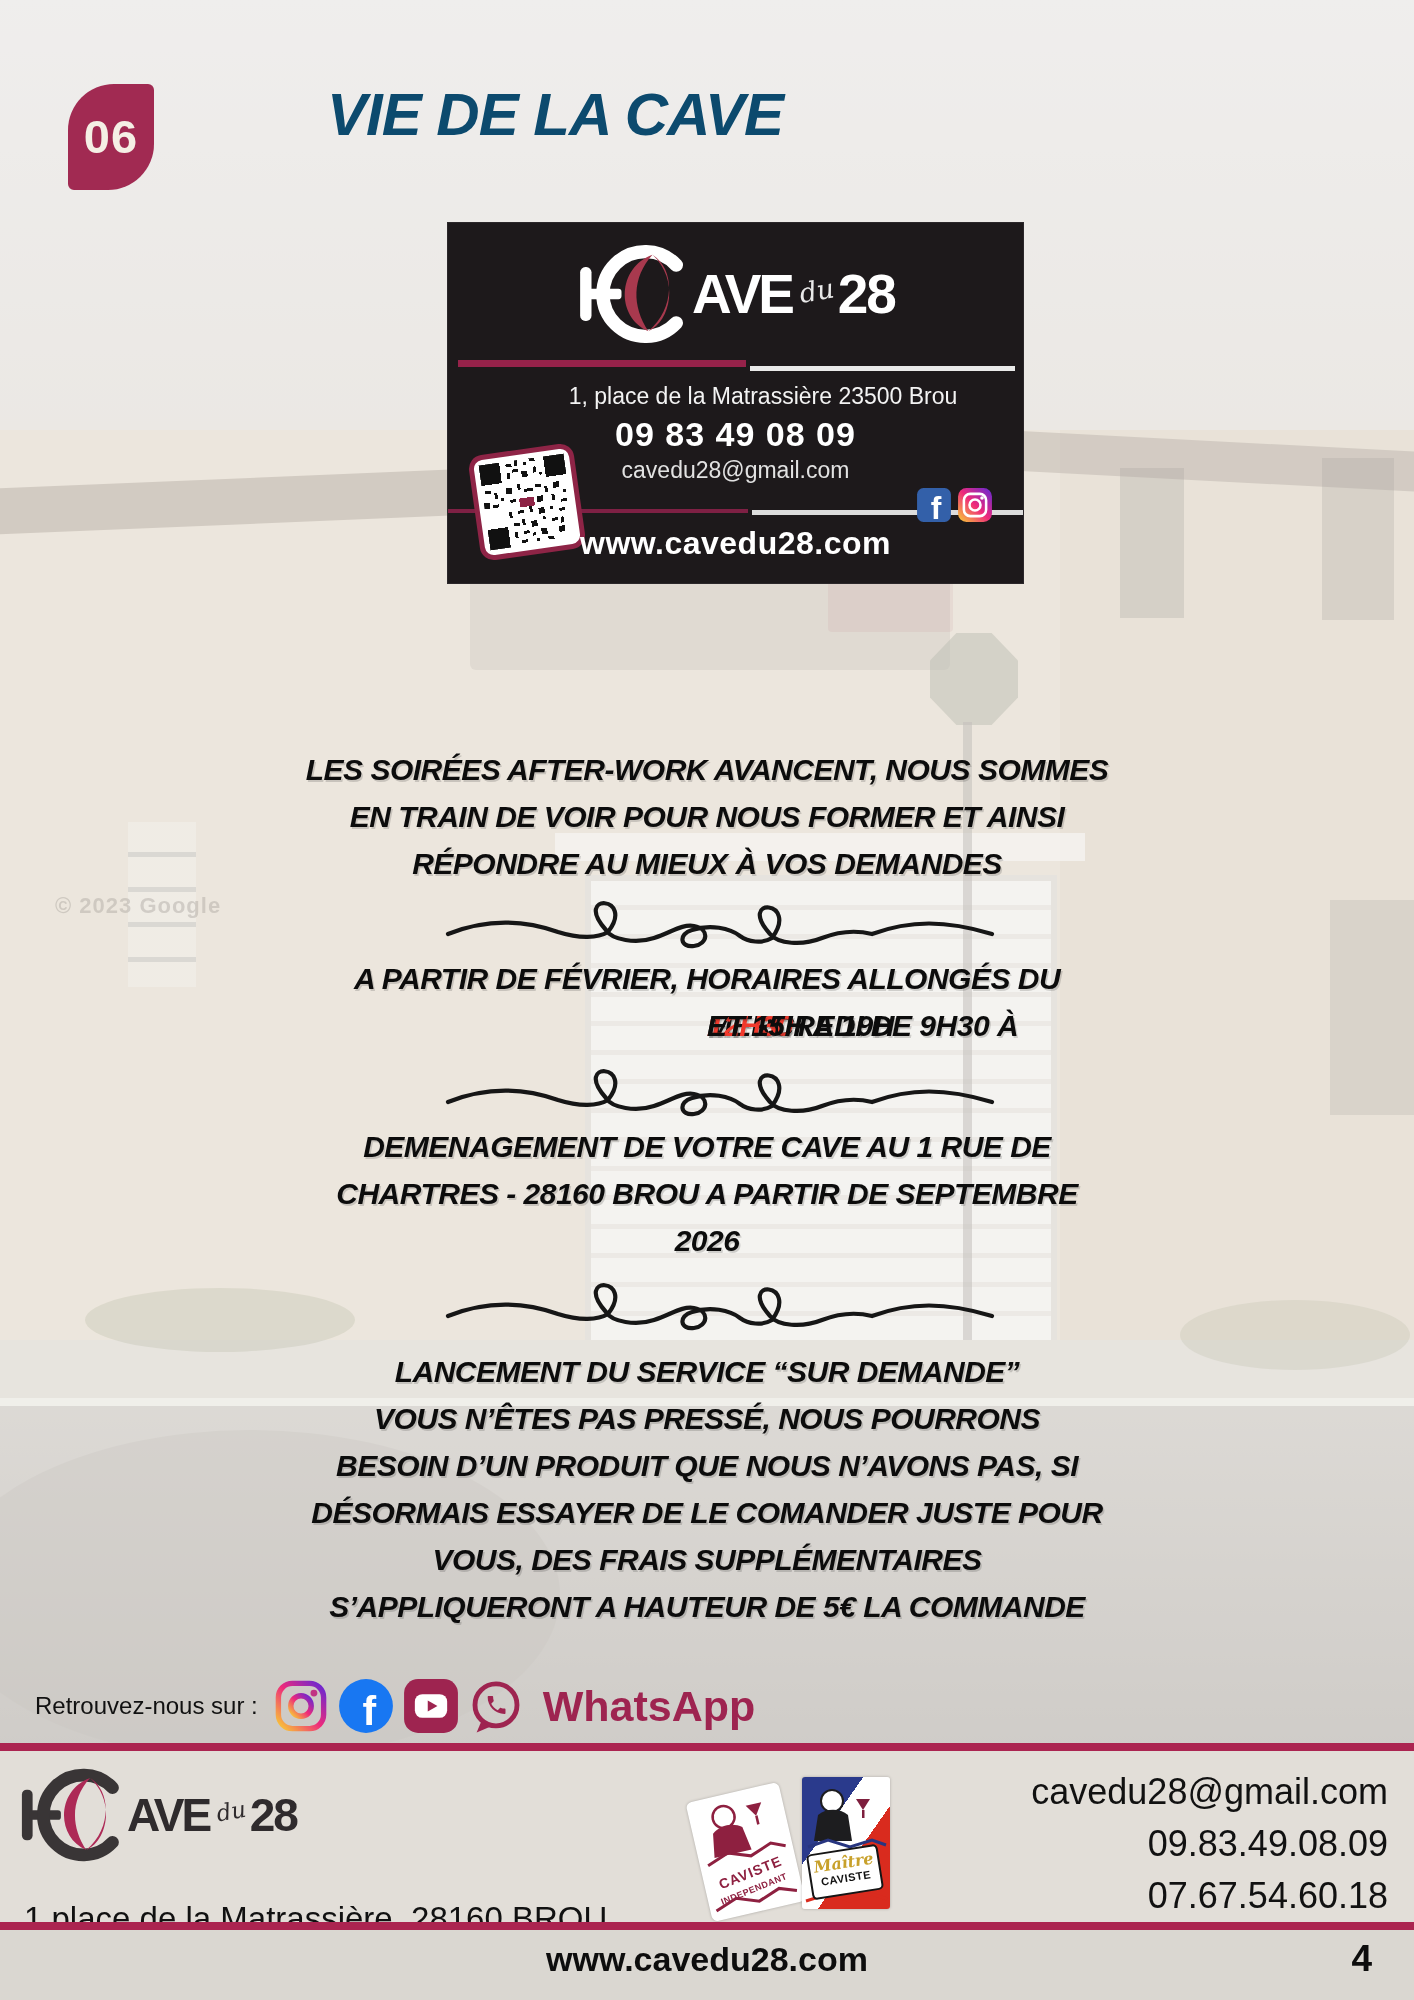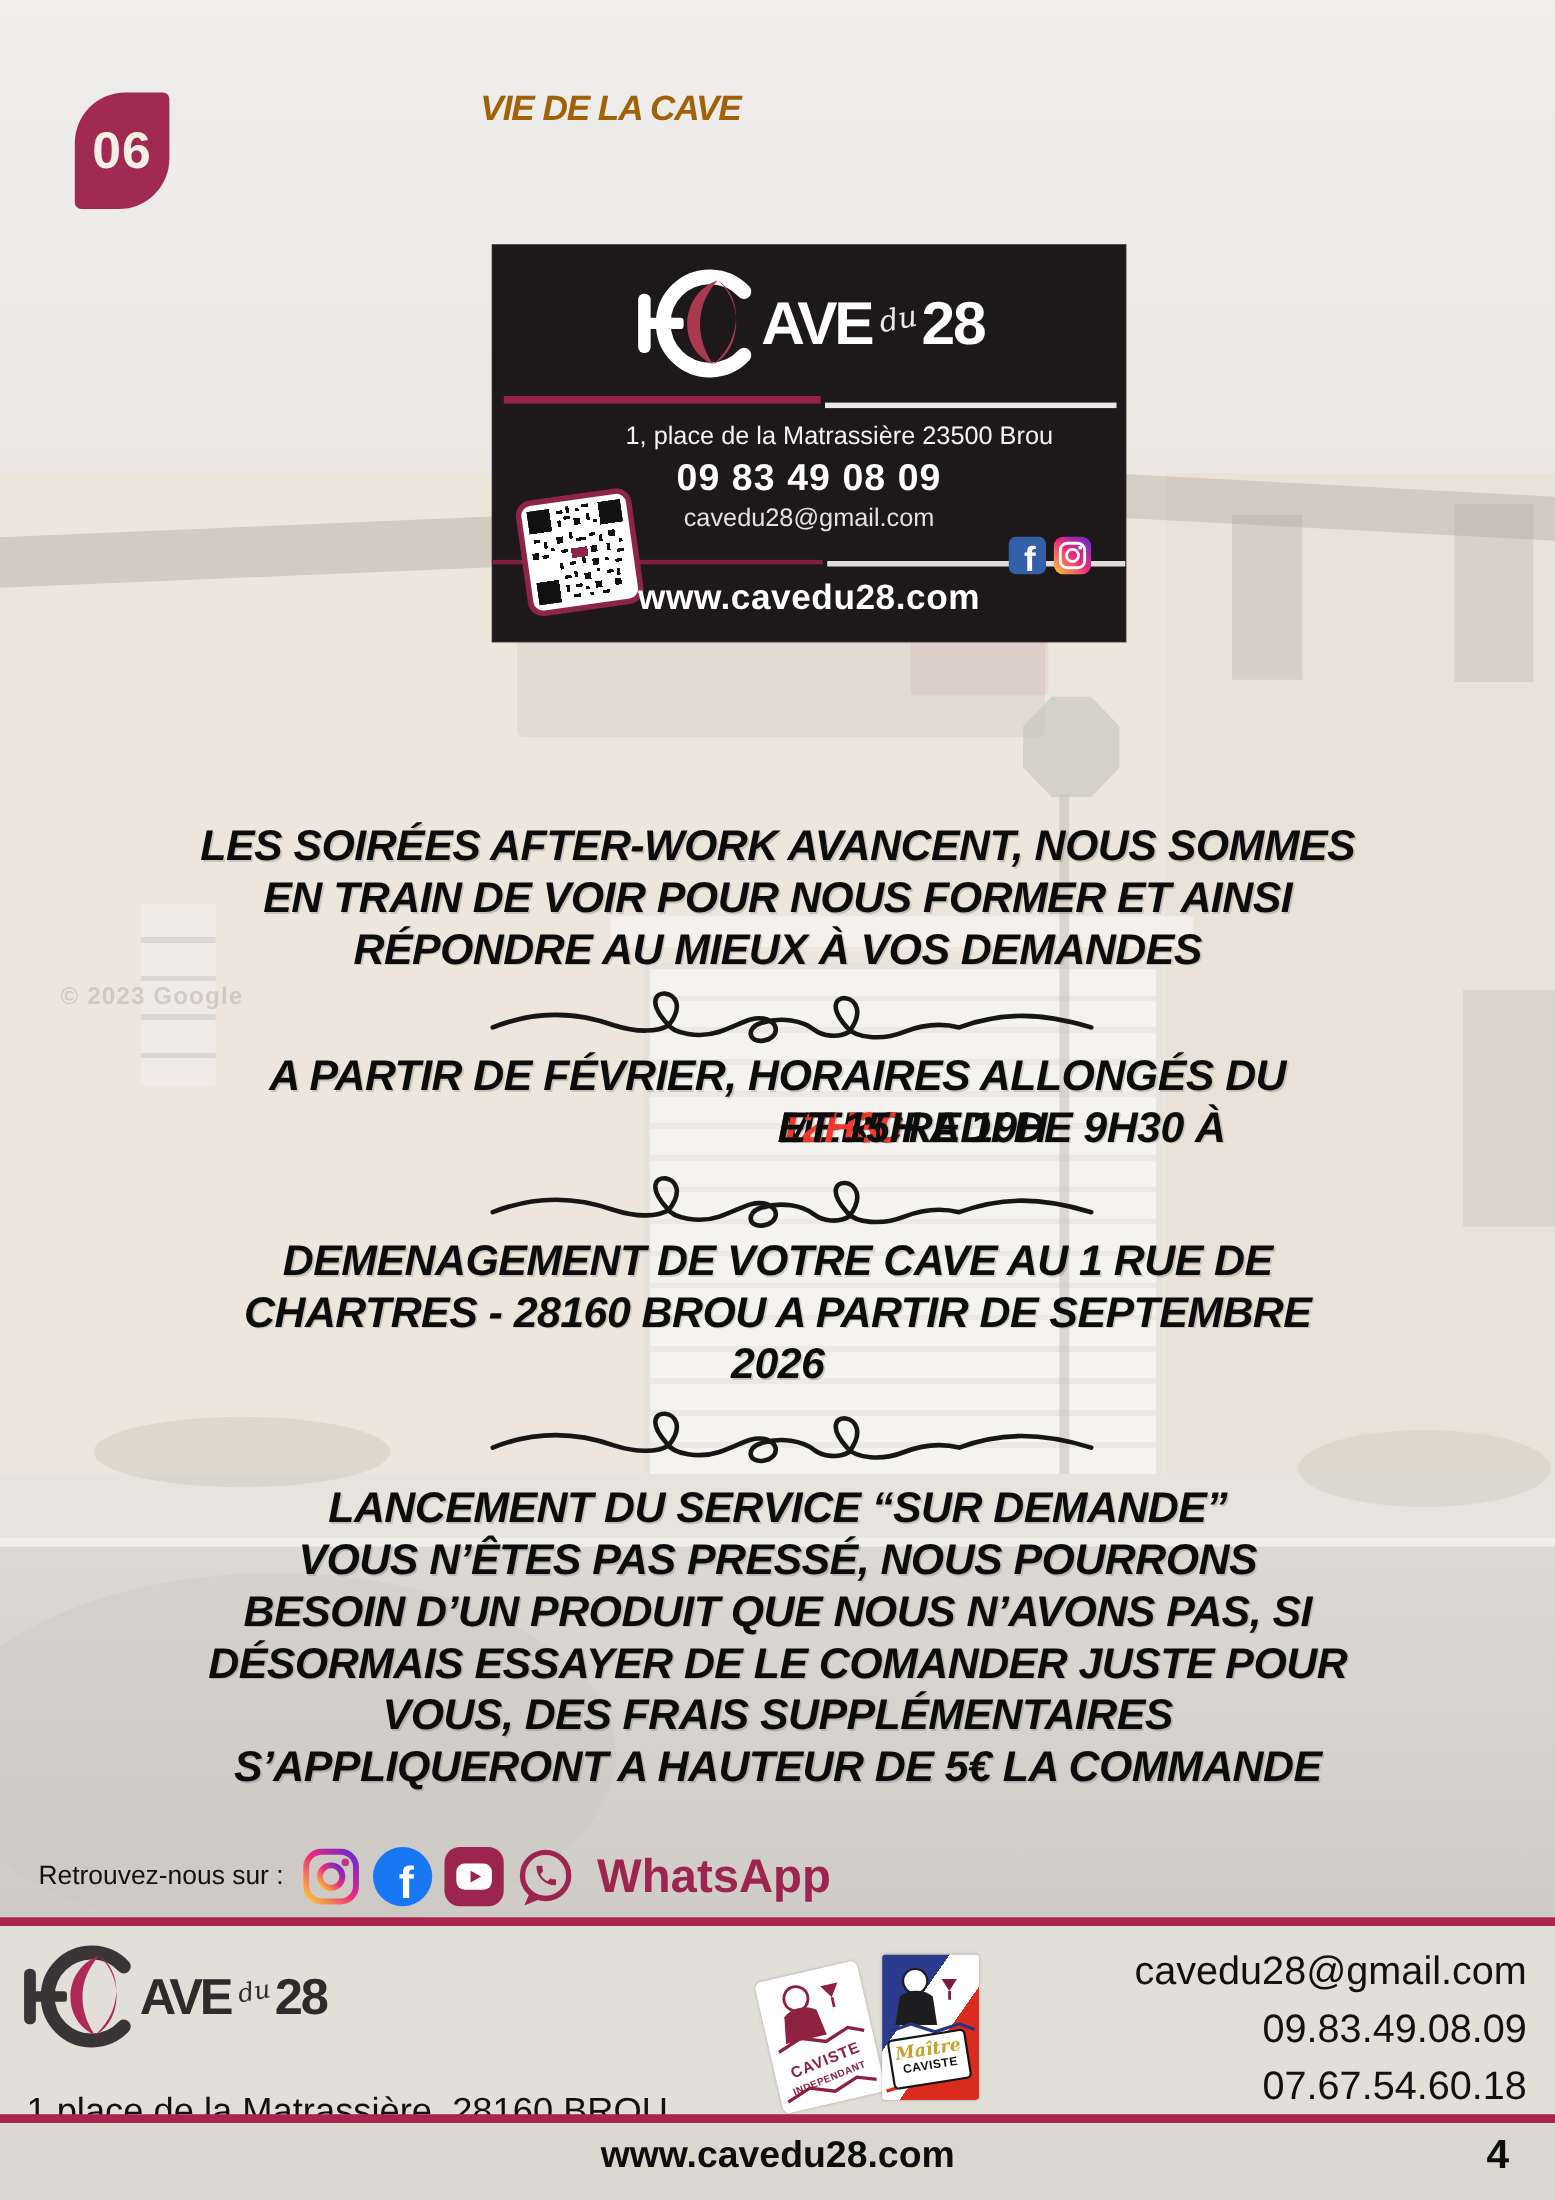--- a/index.html
+++ b/index.html
@@ -33,22 +33,22 @@
   .planter{left:-60px;top:1430px;width:620px;height:330px;background:#9d9892;opacity:.35;border-radius:50%;}
   .grass1{left:85px;top:1288px;width:270px;height:64px;background:#7c8159;opacity:.3;border-radius:50%;}
   .grass2{left:1180px;top:1300px;width:230px;height:70px;background:#7c8159;opacity:.25;border-radius:50%;}
   .watermark{left:55px;top:893px;font-size:22px;font-weight:bold;color:#6f675e;opacity:.5;letter-spacing:1px;}
   .wash{left:0;top:0;width:100%;height:100%;background:rgba(245,243,240,.5);}
 
   
   .badge06{left:68px;top:84px;width:86px;height:106px;background:#A12A52;
            border-radius:46px 6px 46px 6px;color:#f5efe5;font-size:47px;font-weight:bold;
            text-align:center;line-height:106px;letter-spacing:1px;}
-  .title{left:0;top:80px;width:1110px;text-align:center;font-size:32px;font-weight:900;
-         font-style:italic;letter-spacing:-1px;color:#a16207;}
+  .title{left:0;top:80px;width:1110px;text-align:center;font-size:60px;font-weight:900;
+         font-style:italic;letter-spacing:-1px;color:#0c4a6e;}
 
   
   .card{left:448px;top:223px;width:575px;height:360px;background:#1d191b;box-shadow:0 0 0 1px #2b272a;}
   .card-logo{left:0;top:16px;width:100%;height:110px;position:absolute;display:flex;
              justify-content:center;align-items:center;}
   .card-logo>*{position:static;}
   .glass{--ink:#ffffff;--wine:#a8394e;flex:none;}
   .logo-ave{font-size:55px;font-weight:900;color:#fff;letter-spacing:-3px;margin-left:-6px;}
   .logo-du{font-family:"DejaVu Serif",serif;font-style:italic;font-size:27px;color:#e9e9e9;
            margin:0 3px 0 8px;transform:rotate(-10deg) translateY(-4px);}
@@ -62,21 +62,21 @@
   .cl2b{left:304px;top:287px;width:271px;height:5px;background:#ddd;}
   .qr-wrap{left:26px;top:226px;width:106px;height:106px;background:#fff;border:5px solid #8e2446;
            border-radius:14px;transform:rotate(-8deg);padding:5px;}
   .qr-wrap svg{position:static;display:block;width:100%;height:100%;}
   .card-socials{left:468px;top:264px;display:flex;gap:5px;}
   .card-socials svg{position:static;}
   .card-site{left:0;top:302px;width:100%;text-align:center;font-size:32px;font-weight:800;color:#fff;letter-spacing:.5px;}
 
   
   .blocktext{left:70px;width:1274px;text-align:center;font-weight:bold;font-style:italic;
-             font-size:39px;line-height:47px;color:#0c0c0c;letter-spacing:-.5px;
+             font-size:30px;line-height:47px;color:#0c0c0c;letter-spacing:-.5px;
              text-shadow:1.5px 1.5px 0 rgba(40,40,40,.18);}
   .blocktext div{position:static;}
   .red{color:#F2392C;}
   .flourish{left:440px;width:560px;height:64px;}
 
   
   .social-row{left:35px;top:1676px;width:1340px;height:60px;display:flex;align-items:center;gap:9px;}
   .social-row>*{position:static;flex:none;}
   .social-label{font-size:24px;color:#111;margin-right:6px;}
   .wa-text{font-size:43px;font-weight:bold;color:#9E2450;margin-left:10px;}

